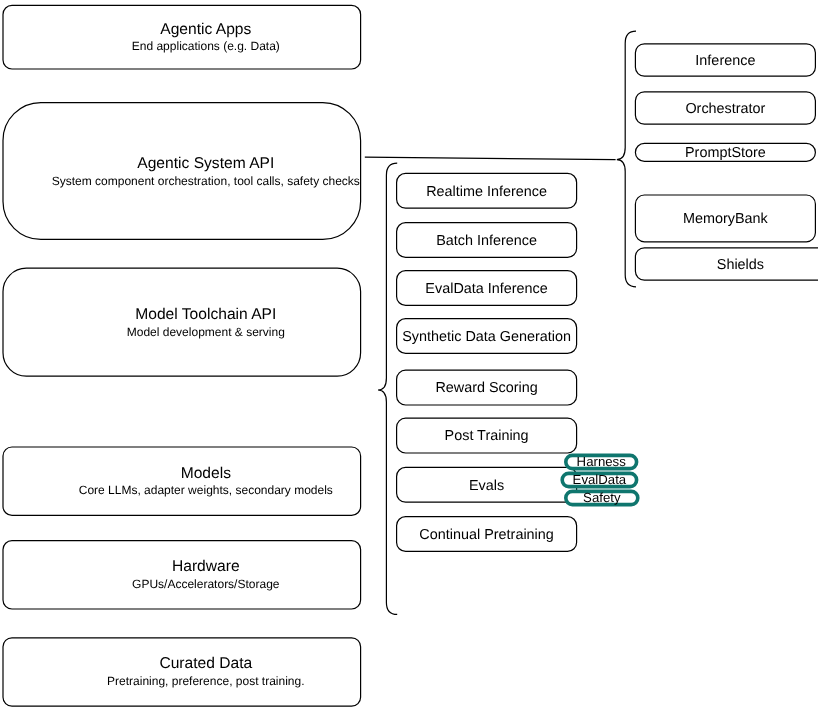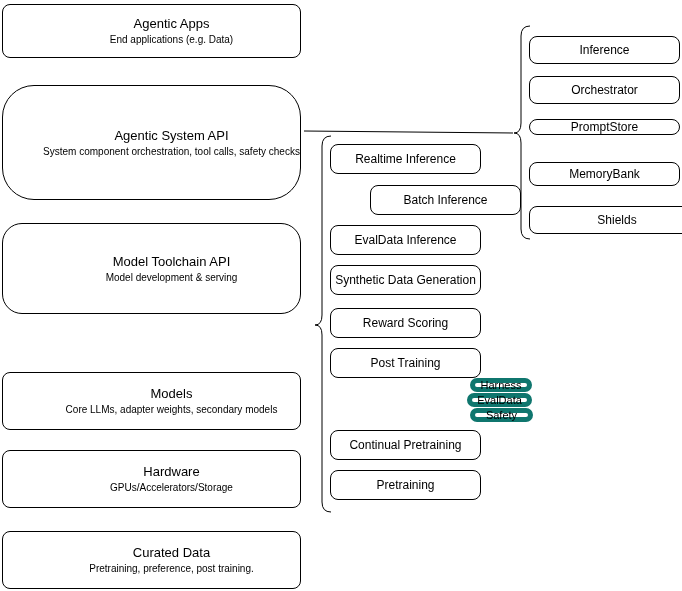--- a/index.html
+++ b/index.html
@@ -15,21 +15,21 @@
     text-align:center;gap:5px;z-index:2;padding-left:40px;
   }
   .node-title{font-size:13px;line-height:1;white-space:nowrap;}
   .node-sub{font-size:10px;line-height:1;white-space:nowrap;}
   .item{
     position:absolute;box-sizing:border-box;border:1px solid #000;background:#fff;
     border-radius:8px;display:flex;align-items:center;justify-content:center;
     font-size:12px;white-space:nowrap;z-index:2;
   }
   .pill{
-    position:absolute;box-sizing:border-box;border:5px solid #0f766e;background:#fff;
+    position:absolute;box-sizing:border-box;border:3px solid #0f766e;background:#fff;
     border-radius:999px;display:flex;align-items:center;justify-content:center;
     font-size:11px;line-height:1;white-space:nowrap;z-index:3;
   }
 </style>
 </head>
 <body>
 
 <div class="canvas">
 
   <svg class="connectors" width="682" height="591" viewBox="0 0 682 591">
@@ -62,31 +62,31 @@
     <div class="node-title">Hardware</div>
     <div class="node-sub">GPUs/Accelerators/Storage</div>
   </div>
 
   <div class="node" style="left:2px;top:531px;width:299px;height:58px;border-radius:8px;">
     <div class="node-title">Curated Data</div>
     <div class="node-sub">Pretraining, preference, post training.</div>
   </div>
 
   <div class="item" style="left:330px;top:144px;width:151px;height:30px;">Realtime Inference</div>
-  <div class="item" style="left:330px;top:185px;width:151px;height:30px;margin-left:40px;">Batch Inference</div>
+  <div class="item" style="left:330px;top:185px;width:151px;height:30px;">Batch Inference</div>
   <div class="item" style="left:330px;top:225px;width:151px;height:30px;">EvalData Inference</div>
   <div class="item" style="left:330px;top:265px;width:151px;height:30px;">Synthetic Data Generation</div>
   <div class="item" style="left:330px;top:308px;width:151px;height:30px;">Reward Scoring</div>
   <div class="item" style="left:330px;top:348px;width:151px;height:30px;">Post Training</div>
+  <div class="item" style="left:330px;top:389px;width:151px;height:30px;">Evals</div>
   <div class="item" style="left:330px;top:430px;width:151px;height:30px;">Continual Pretraining</div>
-  <div class="item" style="left:330px;top:470px;width:151px;height:30px;">Pretraining</div>
 
   <div class="pill" style="left:470px;top:378px;width:62px;height:14px;">Harness</div>
   <div class="pill" style="left:467px;top:393px;width:65px;height:14px;">EvalData</div>
   <div class="pill" style="left:470px;top:408px;width:63px;height:14px;">Safety</div>
 
   <div class="item" style="left:529px;top:36px;width:151px;height:28px;">Inference</div>
   <div class="item" style="left:529px;top:76px;width:151px;height:28px;">Orchestrator</div>
   <div class="item" style="left:529px;top:119px;width:151px;height:16px;">PromptStore</div>
-  <div class="item" style="left:529px;top:162px;width:151px;height:24px;">MemoryBank</div>
+  <div class="item" style="left:529px;top:162px;width:151px;height:40px;">MemoryBank</div>
   <div class="item" style="left:529px;top:206px;width:176px;height:28px;">Shields</div>
 
 </div>
 
 </body></html>

